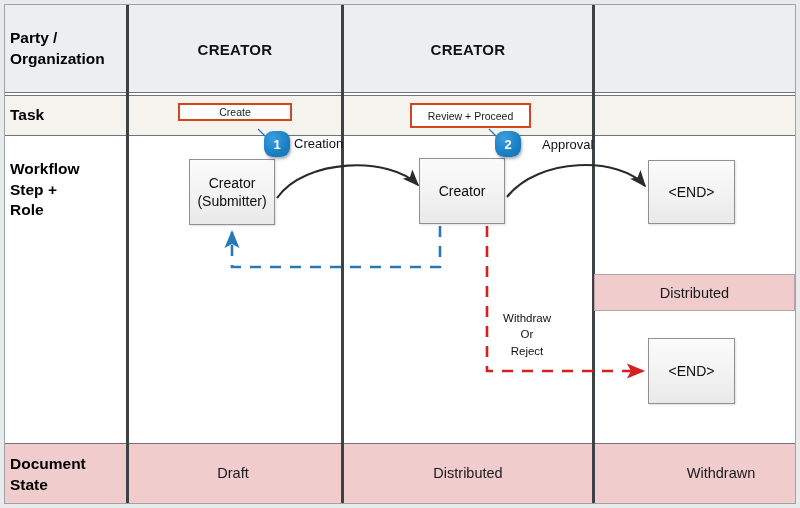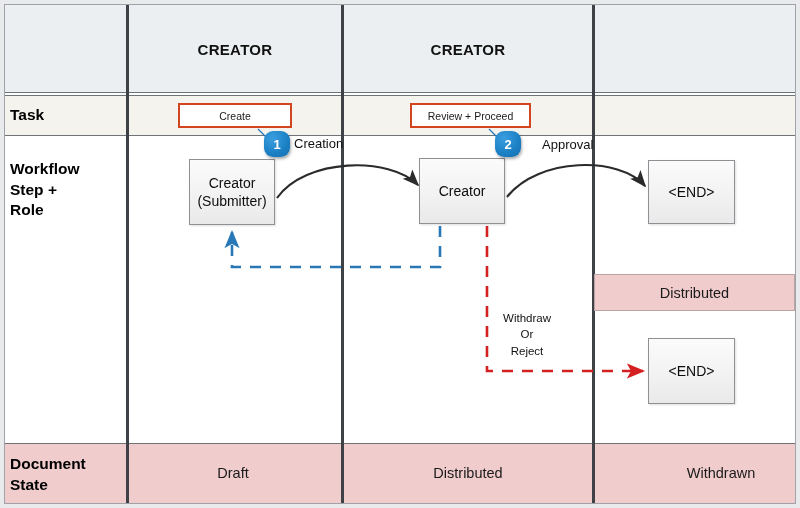--- a/index.html
+++ b/index.html
@@ -134,21 +134,21 @@
     position: absolute;
     box-sizing: border-box;
     background: #ffffff;
     border: 2.5px solid #d2451e;
     display: flex;
     align-items: center;
     justify-content: center;
     font-size: 10.5px;
     color: #1a1a1a;
   }
-  .taskbox-create { left: 178px; top: 103px; width: 114px; height: 25px; }
+  .taskbox-create { left: 178px; top: 103px; width: 114px; height: 18px; }
   .taskbox-review { left: 410px; top: 103px; width: 121px; height: 25px; }
 
   
   .procbox {
     position: absolute;
     box-sizing: border-box;
     background: linear-gradient(to bottom, #fbfbfb 0%, #f2f2f2 55%, #e9e9e9 100%);
     border: 1px solid #8e9093;
     display: flex;
     align-items: center;
@@ -214,20 +214,26 @@
 <div id="canvas">
 
   <div class="band band-header"></div>
   <div class="band band-task"></div>
   <div class="band band-state"></div>
 
   <div class="divider div-1"></div>
   <div class="divider div-2"></div>
   <div class="divider div-3"></div>
 
+  <div class="cell rowlabel lbl-party">
+    <div>
+      <div>Party /</div>
+      <div>Organization</div>
+    </div>
+  </div>
   <div class="cell rowlabel lbl-task">Task</div>
   <div class="cell rowlabel lbl-wf">
     <div>
       <div>Workflow</div>
       <div>Step +</div>
       <div>Role</div>
     </div>
   </div>
   <div class="cell rowlabel lbl-state">
     <div>

